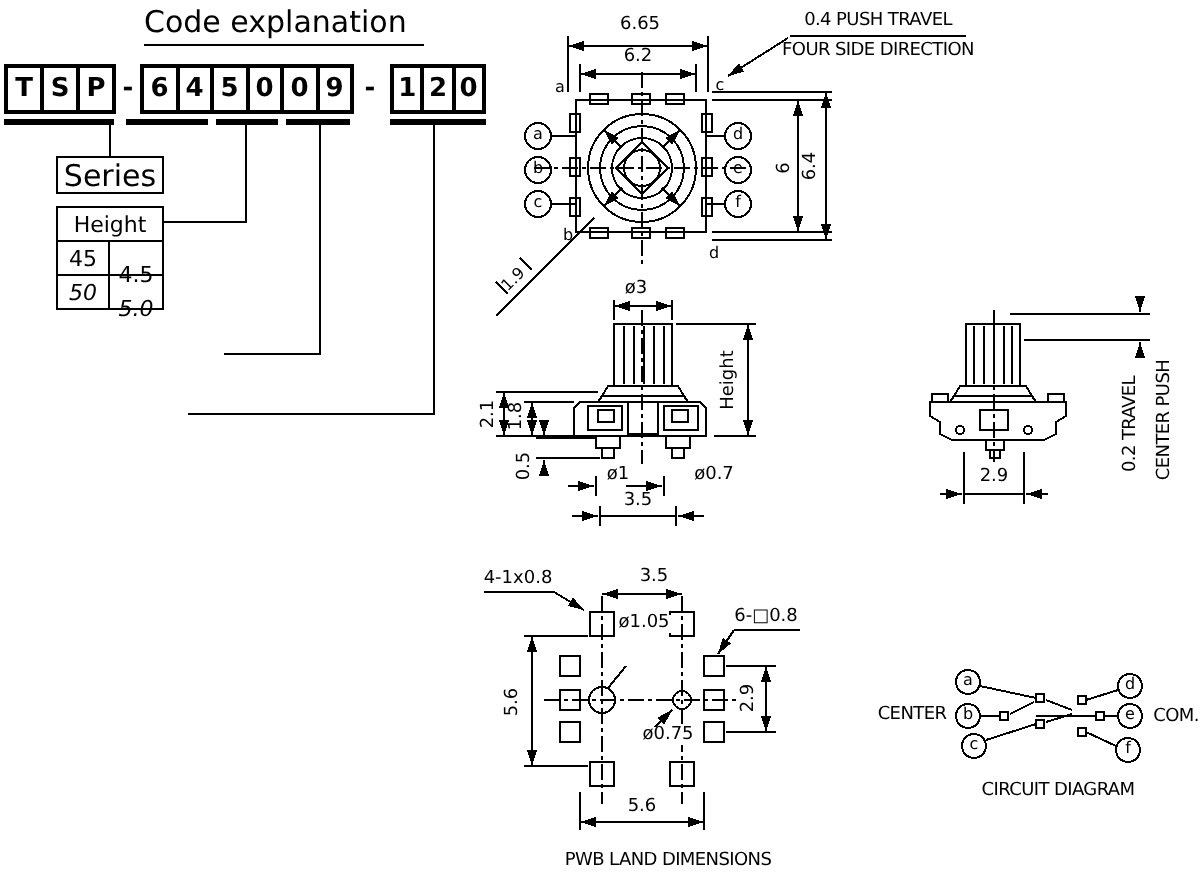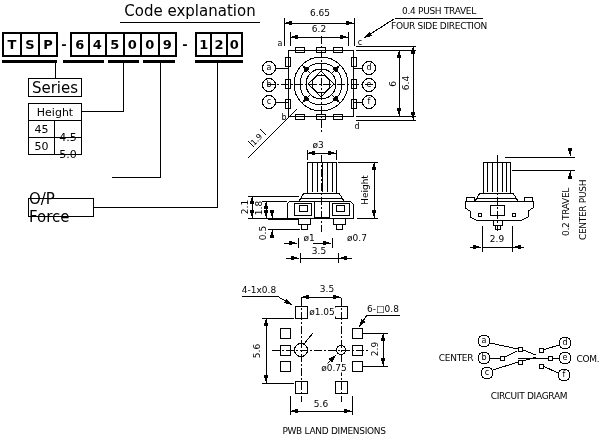--- a/index.html
+++ b/index.html
@@ -7,37 +7,37 @@
          font-family:"DejaVu Sans",sans-serif;color:#000;}
   #art{position:absolute;left:0;top:0;}
   .txt{position:absolute;font-size:9px;line-height:1;white-space:nowrap;
        transform:translate(-50%,-50%);}
   .rot{transform:translate(-50%,-50%) rotate(-90deg);}
   .rot45{transform:translate(-50%,-50%) rotate(-45deg);}
   .small{font-size:8px;}
   .mask{background:#fff;padding:0 1px;}
   .note{letter-spacing:-0.3px;}
   .cletter{position:absolute;font-size:8px;line-height:1;transform:translate(-50%,-55%);}
-  .page-title{position:absolute;left:72px;top:2px;width:140px;text-align:center;
-       font-size:15px;border-bottom:1px solid #000;padding-bottom:2px;margin-left:48px;}
+  .page-title{position:absolute;left:72px;top:2px;width:140px;
+       font-size:15px;border-bottom:1px solid #000;padding-bottom:2px;}
   .codegrp{position:absolute;top:32px;height:25px;display:flex;border:2px solid #000;
        box-sizing:border-box;}
   .codegrp .cell{flex:1;display:flex;align-items:center;justify-content:center;
        font-weight:bold;font-size:13px;border-right:2px solid #000;}
   .codegrp .cell:last-child{border-right:none;}
   .sep{position:absolute;top:32px;height:25px;display:flex;align-items:center;
        justify-content:center;font-weight:bold;font-size:13px;}
   .lblbox{position:absolute;border:1px solid #000;box-sizing:border-box;
        display:flex;align-items:center;justify-content:center;font-size:15px;}
   .htable{position:absolute;left:28px;top:103px;width:54px;border:1px solid #000;
        box-sizing:border-box;font-size:11px;}
   .htable .hd{height:16px;display:flex;align-items:center;justify-content:center;
        border-bottom:1px solid #000;}
   .htable .row{display:flex;height:16px;border-bottom:1px solid #000;}
-  .htable .row:last-child{border-bottom:none;}
+  .htable .row:last-child{border-bottom:none;font-style:italic;}
   .htable .c1{width:25px;border-right:1px solid #000;display:flex;align-items:center;justify-content:center;}
   .htable .c2{flex:1;display:flex;align-items:center;justify-content:center;margin-top:16px;}
 </style>
 </head>
 <body>
 
 <div id="stage">
 
   <svg id="art" width="600" height="443" viewBox="0 0 600 443" shape-rendering="crispEdges">
     <defs>
@@ -233,21 +233,20 @@
     <div class="row">
       <div class="c1">45</div>
       <div class="c2">4.5</div>
     </div>
     <div class="row">
       <div class="c1">50</div>
       <div class="c2">5.0</div>
     </div>
   </div>
 
-  <div class="lblbox" style="left:28px;top:198px;width:66px;height:19px;">O/P Force</div>
 
   <div class="txt" style="left:320px;top:13px;">6.65</div>
   <div class="txt" style="left:319px;top:29px;">6.2</div>
   <div class="txt note" style="left:439px;top:11px;">0.4 PUSH TRAVEL</div>
   <div class="txt note" style="left:439px;top:26px;">FOUR SIDE DIRECTION</div>
   <div class="txt small" style="left:280px;top:44px;">a</div>
   <div class="txt small" style="left:360px;top:43px;">c</div>
   <div class="txt small" style="left:284px;top:118px;">b</div>
   <div class="txt small" style="left:357px;top:127px;">d</div>
   <div class="cletter" style="left:269px;top:68px;">a</div>

